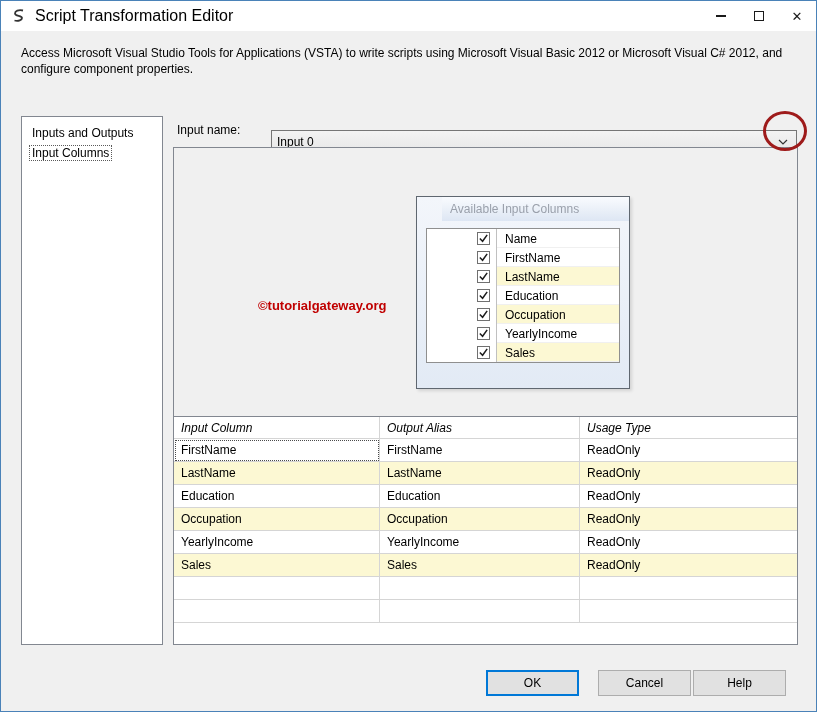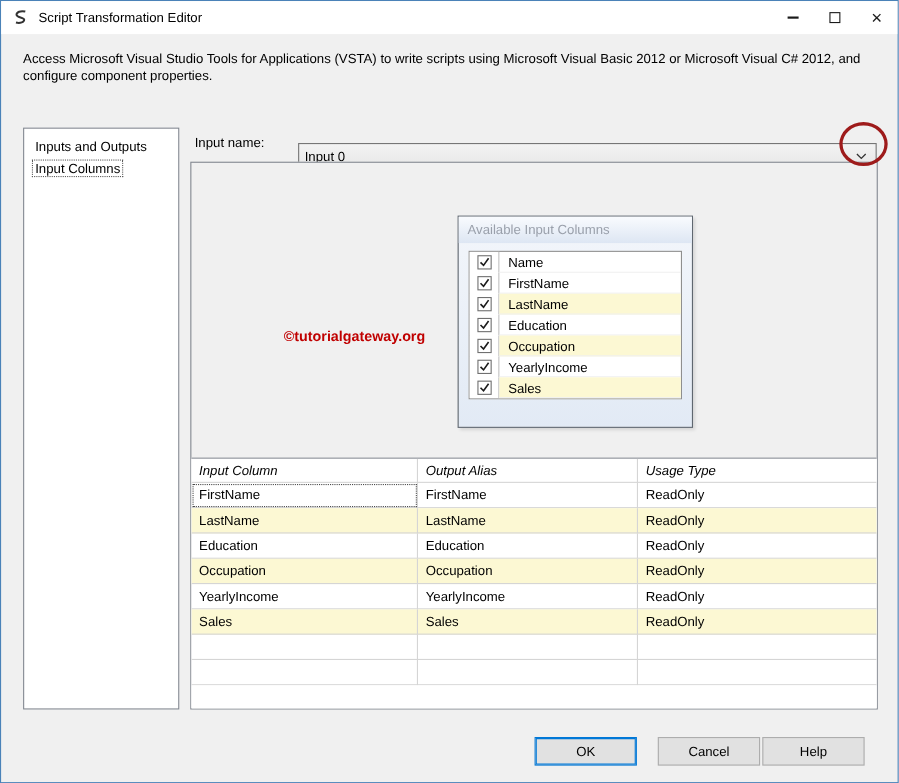--- a/index.html
+++ b/index.html
@@ -9,21 +9,21 @@
     background: #f0f0f0;
     border: 1px solid #4a82b8;
     overflow: hidden;
     font-size: 12px;
     color: #000;
   }
 
   
   .titlebar { position: absolute; left: 0; top: 0; right: 0; height: 30px; background: #fff; display: flex; align-items: center; padding-left: 10px; }
   .app-icon { width: 16px; height: 16px; margin-right: 8px; display: inline-flex; }
-  .title { font-size: 12px; text-align: right; }
+  .title { font-size: 16px; text-align: right; }
   .win-controls { position: absolute; right: 0; top: 0; height: 30px; display: flex; }
   .win-btn { width: 38px; height: 30px; display: flex; align-items: center; justify-content: center; cursor: default; }
   .glyph-min { width: 10px; height: 2px; background: #1a1a1a; display: inline-block; }
   .glyph-max { width: 10px; height: 10px; border: 1px solid #1a1a1a; display: inline-block; }
   .glyph-close { font-size: 13px; color: #1a1a1a; line-height: 1; }
 
   
   .desc { position: absolute; left: 20px; top: 44px; width: 775px; line-height: 16px; }
 
   
@@ -42,22 +42,22 @@
   
   .annotation-circle { position: absolute; left: 762px; top: 110px; width: 44px; height: 40px; border: 3px solid var(--annotation, #9e1b1b); border-radius: 50%; z-index: 10; pointer-events: none; }
 
   
   .content-panel { position: absolute; left: 172px; top: 146px; width: 625px; height: 498px; border: 1px solid #828790; background: #f0f0f0; display: flex; flex-direction: column; }
   .canvas { position: relative; height: 268px; flex: none; }
   .watermark { position: absolute; left: 40px; top: 150px; color: var(--watermark, #c00000); font-weight: bold; font-size: 13px; margin-left: 44px; }
 
   
   .chooser { position: absolute; left: 242px; top: 48px; width: 214px; height: 193px; border: 1px solid #5f6770; background: linear-gradient(#f3f6fb, #e2eaf5); box-shadow: 2px 2px 3px rgba(0,0,0,0.12); }
-  .chooser-header { height: 24px; line-height: 24px; padding-left: 8px; color: #9aa0ab; background: linear-gradient(#f9fbfe, #dde6f3); }
-  .chooser-list { position: absolute; left: 9px; top: 31px; right: 9px; border: 1px solid #8f8f8f; background: #fff; }
+  .chooser-header { height: 24px; line-height: 24px; padding-left: 8px; color: #9aa0ab; background: linear-gradient(#f9fbfe, #dde6f3); margin-left: 25px; }
+  .chooser-list { position: absolute; left: 9px; top: 31px; right: 9px; border: 1px solid #8f8f8f; background: #fff; padding-left: 43px; }
   .ch-row { display: flex; height: 19px; align-items: stretch; }
   .ch-cb-cell { width: 27px; flex: none; border-right: 1px solid #c0c0c0; display: flex; align-items: center; justify-content: center; background: #fff; }
   .ch-name { flex: 1; padding: 3px 0 0 8px; border-bottom: 1px solid #f0f0f0; overflow: hidden; white-space: nowrap; }
   .ch-name.hl { background: var(--highlight, #fcf8d3); }
   .checkbox { width: 13px; height: 13px; border: 1px solid #707070; background: #fff; display: inline-flex; align-items: center; justify-content: center; }
   .checkbox svg { width: 11px; height: 11px; }
 
   
   .grid { flex: 1; background: #fff; border-top: 1px solid #828790; display: flex; flex-direction: column; overflow: hidden; }
   .grid-header { display: flex; height: 22px; background: #fff; flex: none; font-style: italic; }

